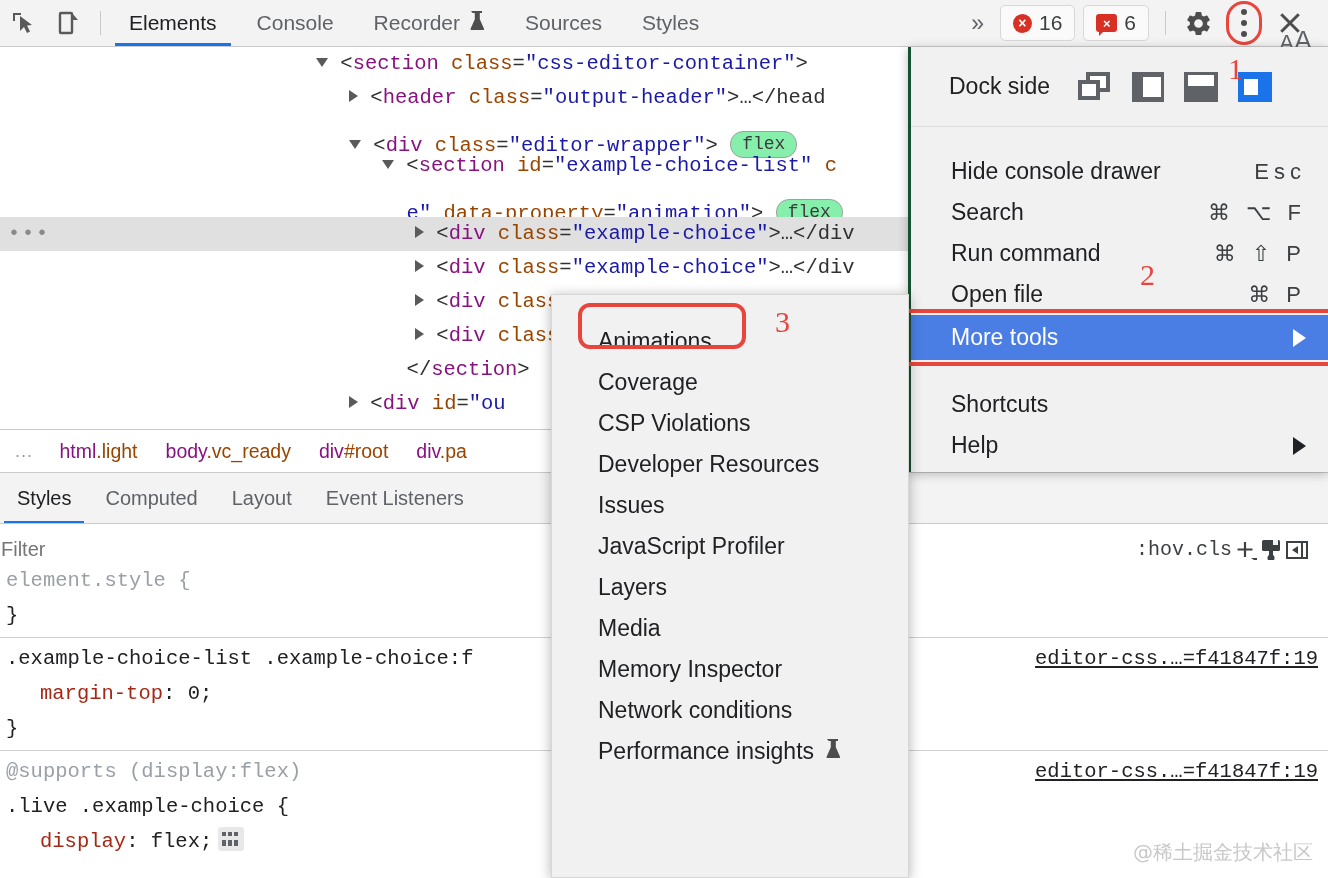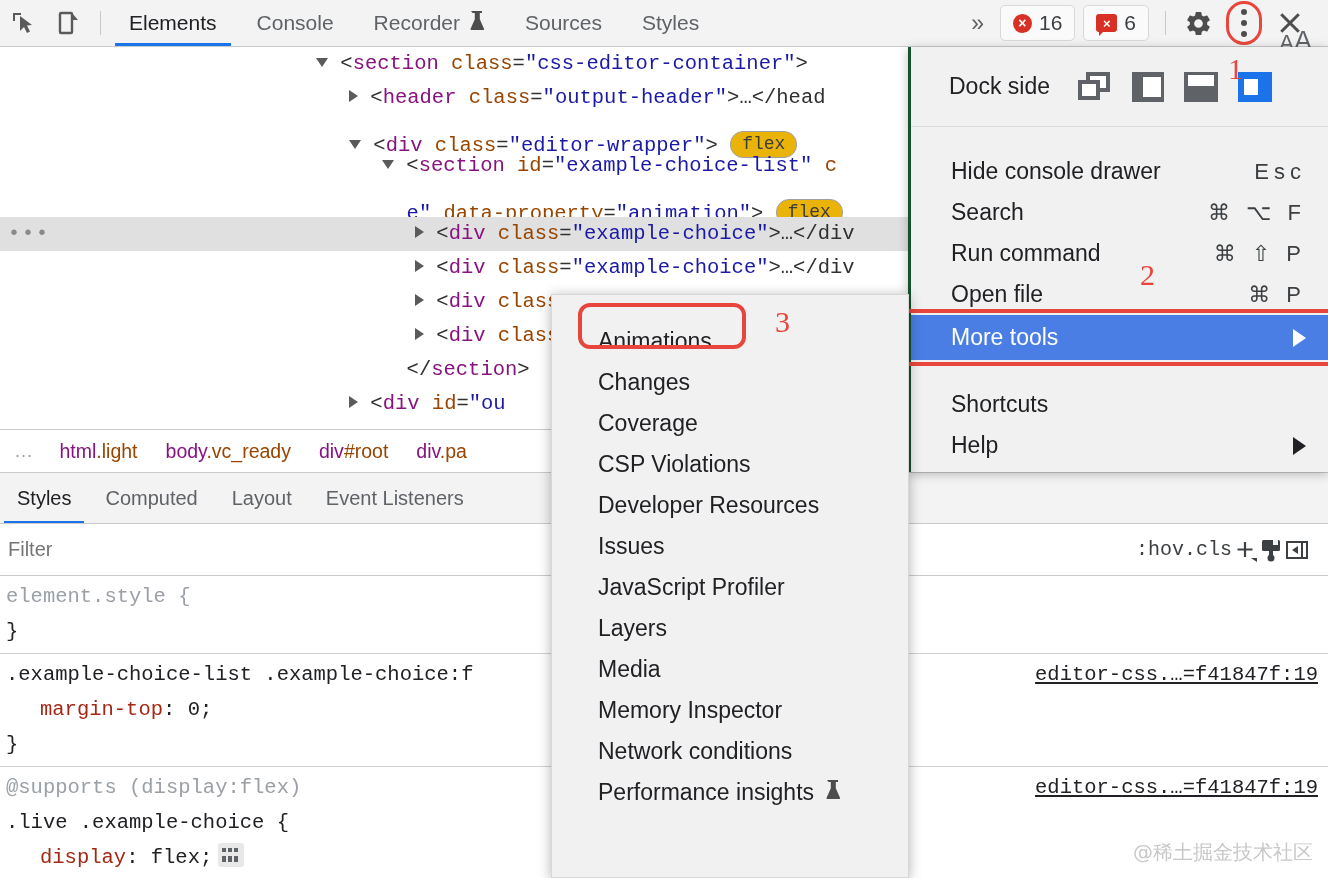--- a/index.html
+++ b/index.html
@@ -142,21 +142,21 @@
   .av { color: #1a1aa6; }
   .pn { color: #303030; }
   .badge-flex {
     display: inline-block;
     border: 1px solid #a0a0a0;
     border-radius: 13px;
     padding: 0px 11px;
     font-size: 18px;
     line-height: 25px;
     color: #3c3c3c;
-    background: #eab308;
+    background: #86efac;
     vertical-align: 2px;
     margin-top: 16px;
   }
 
   
   .breadcrumb {
     position: absolute; left: 0; top: 429px;
     width: 1328px; height: 43px;
     background: #fff;
     border-top: 1px solid #cacaca;
@@ -196,38 +196,38 @@
   
   .filter-row {
     position: absolute; left: 0; top: 524px;
     width: 1328px; height: 52px;
     background: #fff;
     border-bottom: 1px solid #cacaca;
     display: flex; align-items: center;
   }
   .filter-input {
     font-size: 20px; color: #80868b;
-    padding-left: 8px;
+    padding-left: 1px;
     border: none; outline: none;
     background: transparent;
     width: 500px;
     font-family: "Liberation Sans", sans-serif;
   }
   .filter-tools {
     margin-left: auto;
     display: flex; align-items: center; 
     padding-right: 18px;
     font-family: "Liberation Mono", monospace;
     font-size: 20px; color: #3c4043;
   }
   .ft-btn { display: flex; align-items: center; }
 
   
   .styles-pane {
-    position: absolute; left: 0; top: 576px;
+    position: absolute; left: 0; top: 560px;
     width: 1328px; height: 302px;
     background: #fff;
     overflow: hidden;
     font-family: "Liberation Mono", monospace;
     font-size: 20.5px;
     line-height: 35px;
     color: #202124;
     white-space: pre;
   }
   .rule { position: relative; padding: 3px 0 4px 6px; border-bottom: 1px solid #d0d0d0; }
@@ -550,23 +550,20 @@
       </div>
   </div>
 
   <div class="menu-sub">
     <div class="mi-gap"></div>
     <div id="submenu-items">
         <div class="smi boxed">
           <span>Animations</span>
         </div>
         <div class="smi">
-          <span>Changes</span>
-        </div>
-        <div class="smi">
           <span>Coverage</span>
         </div>
         <div class="smi">
           <span>CSP Violations</span>
         </div>
         <div class="smi">
           <span>Developer Resources</span>
         </div>
         <div class="smi">
           <span>Issues</span>

